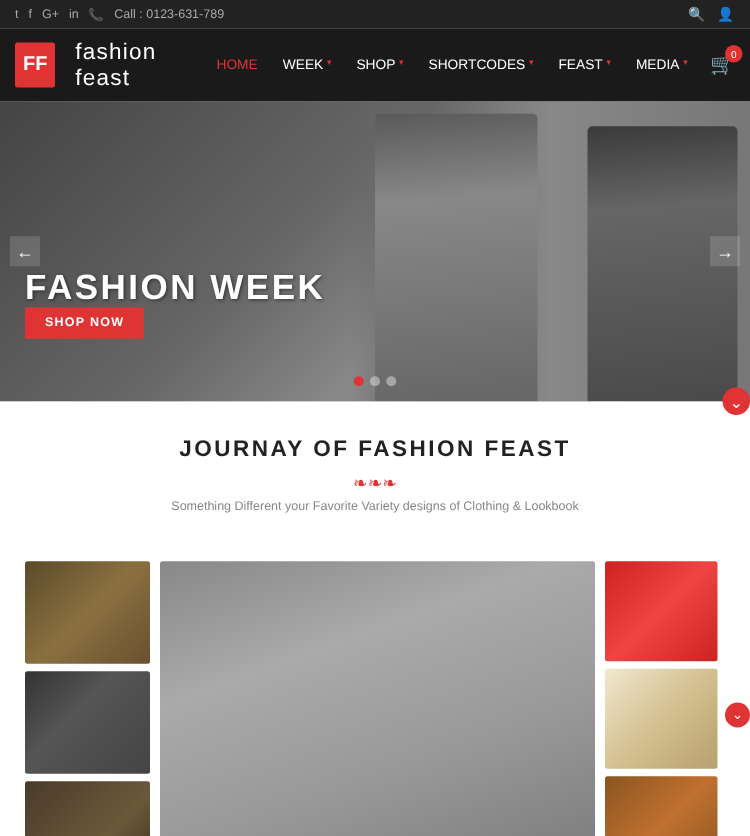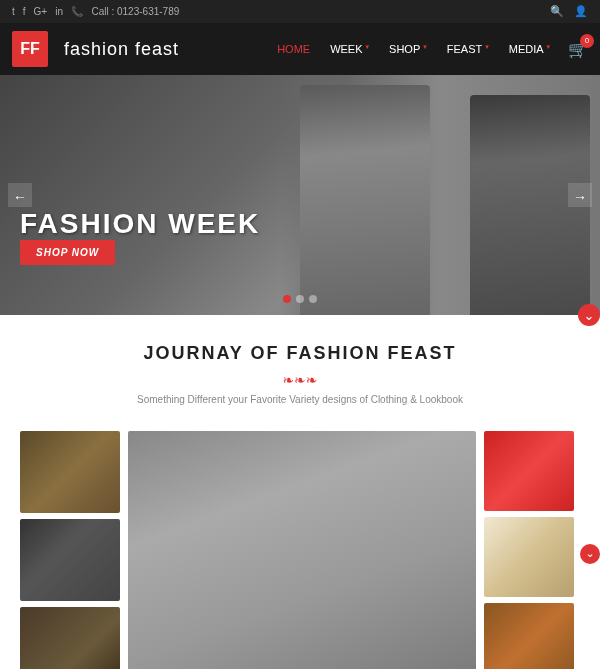--- a/index.html
+++ b/index.html
@@ -109,21 +109,20 @@
     .shop-now-btn {
       background: #e03434;
       color: #fff;
       border: none;
       padding: 7px 16px;
       font-size: 10px;
       font-weight: bold;
       text-transform: uppercase;
       cursor: pointer;
       letter-spacing: 1px;
-      font-style: italic;
     }
     .hero-dots {
       position: absolute;
       bottom: 12px;
       left: 50%;
       transform: translateX(-50%);
       display: flex;
       gap: 5px;
     }
     .dot {
@@ -141,21 +140,21 @@
       width: 24px; height: 24px;
       display: flex; align-items: center; justify-content: center;
       cursor: pointer;
       font-size: 14px;
     }
     .hero-arrow.left { left: 8px; }
     .hero-arrow.right { right: 8px; }
 
     
     .journey-section {
-      padding: 28px 20px 24px;
+      padding: 28px 20px 36px;
       text-align: center;
       position: relative;
     }
     .journey-title {
       font-size: 18px;
       font-weight: 700;
       letter-spacing: 2px;
       text-transform: uppercase;
       color: #222;
       margin-bottom: 8px;
@@ -253,20 +252,24 @@
     </a>
     <a class="nav-item">
       <span>WEEK</span>
       <span class="chevron">▾</span>
     </a>
     <a class="nav-item">
       <span>SHOP</span>
       <span class="chevron">▾</span>
     </a>
     <a class="nav-item">
+      <span>SHORTCODES</span>
+      <span class="chevron">▾</span>
+    </a>
+    <a class="nav-item">
       <span>FEAST</span>
       <span class="chevron">▾</span>
     </a>
     <a class="nav-item">
       <span>MEDIA</span>
       <span class="chevron">▾</span>
     </a>
     <div class="cart-icon" style="position:relative;margin-left:8px;">
       🛒
       <span class="cart-badge">0</span>

